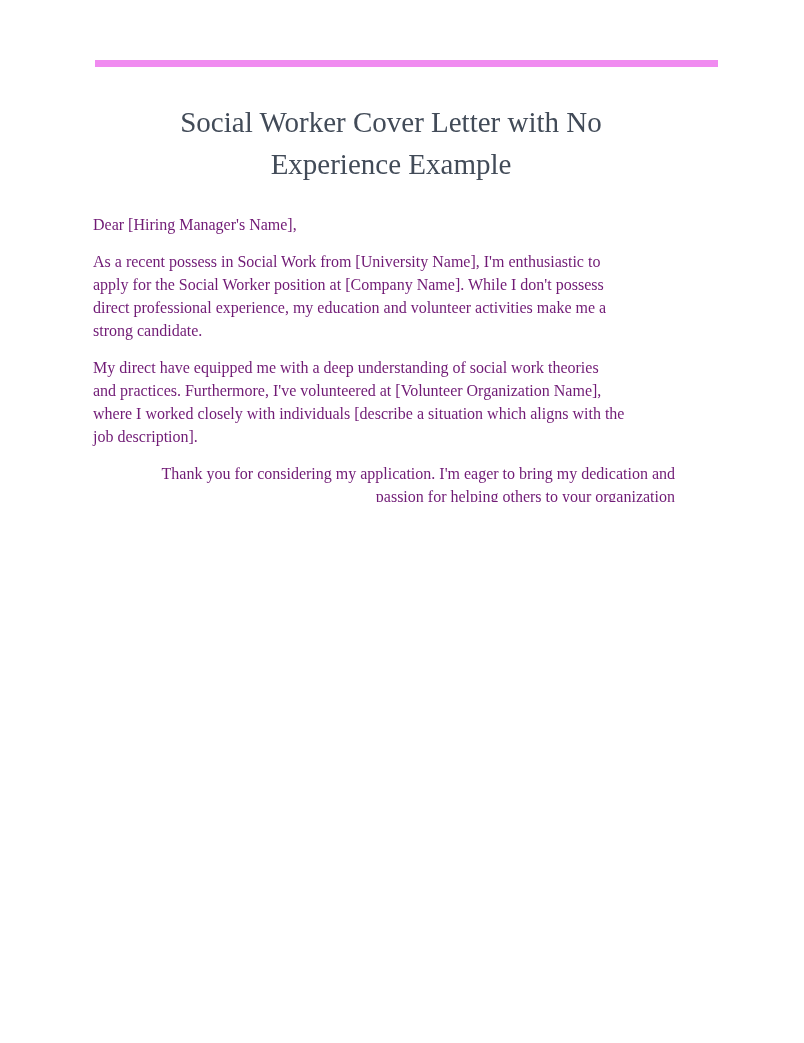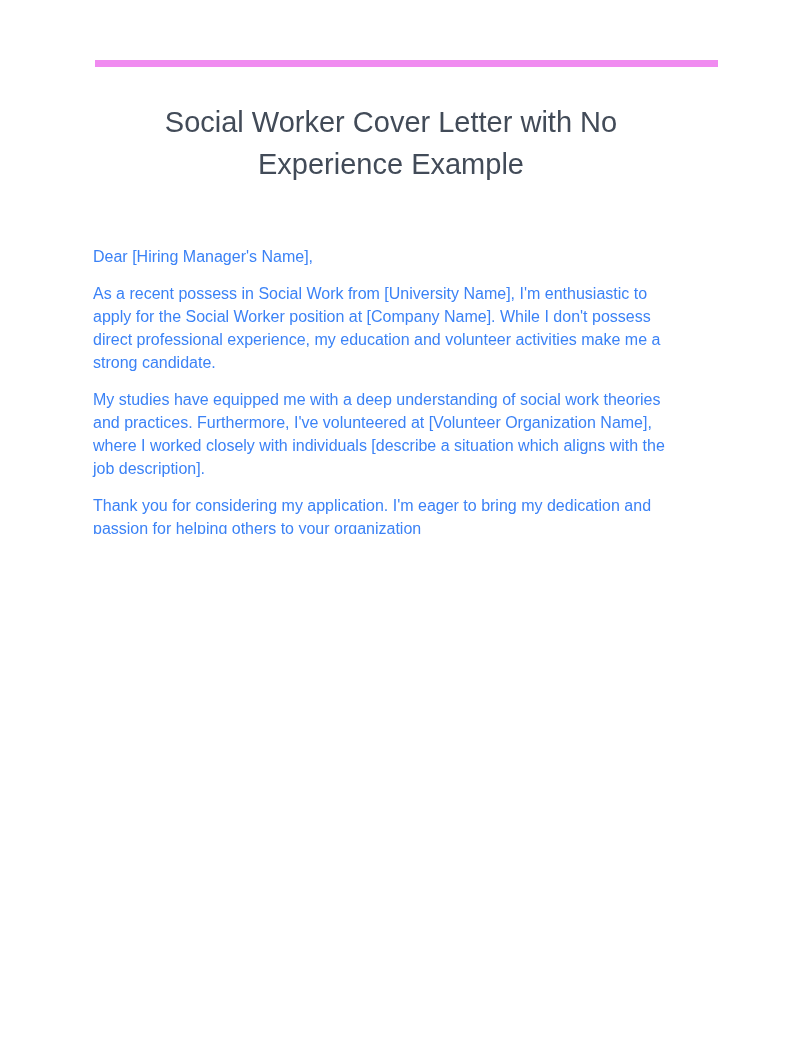--- a/index.html
+++ b/index.html
@@ -6,21 +6,21 @@
     margin: 0;
     padding: 0;
     background: #ffffff;
   }
   .page {
     position: relative;
     width: 724px;
     height: 1043px;
     background: #ffffff;
     overflow: hidden;
-    font-family: Liberation Sans, sans-serif;
+    font-family: Liberation Serif, serif;
   }
   .accent-bar {
     position: absolute;
     left: 95px;
     top: 60px;
     width: 623px;
     height: 7px;
     background: #f08bf0;
   }
   .doc-title {
@@ -46,38 +46,39 @@
     color: #3d3d3d;
   }
   .letter p {
     margin: 0 0 14px 0;
     white-space: pre-line;
   }
   .letter p.clipped {
     max-height: 40px;
     overflow: hidden;
     margin-bottom: 22px;
+    text-align: right;
   }
   .letter p.closing {
     margin-bottom: 0;
   }
 </style>
 </head>
 <body>
 
 <div class="page" style="background: rgb(255, 255, 255);">
   <div class="accent-bar" style="background: rgb(240, 139, 240);"></div>
   <h1 class="doc-title" style="color: rgb(66, 75, 88);">Social Worker Cover Letter with No
 Experience Example</h1>
-  <div class="letter" style="color: #3b82f6; margin-top: 32px;">
+  <div class="letter" style="color: #701a75;">
     <p>Dear [Hiring Manager's Name],</p>
     <p>As a recent possess in Social Work from [University Name], I'm enthusiastic to
 apply for the Social Worker position at [Company Name]. While I don't possess
 direct professional experience, my education and volunteer activities make me a
 strong candidate.</p>
-    <p>My studies have equipped me with a deep understanding of social work theories
+    <p>My direct have equipped me with a deep understanding of social work theories
 and practices. Furthermore, I've volunteered at [Volunteer Organization Name],
 where I worked closely with individuals [describe a situation which aligns with the
 job description].</p>
     <p class="clipped">Thank you for considering my application. I'm eager to bring my dedication and
 passion for helping others to your organization</p>
   </div>
 </div>
 
 </body></html>

